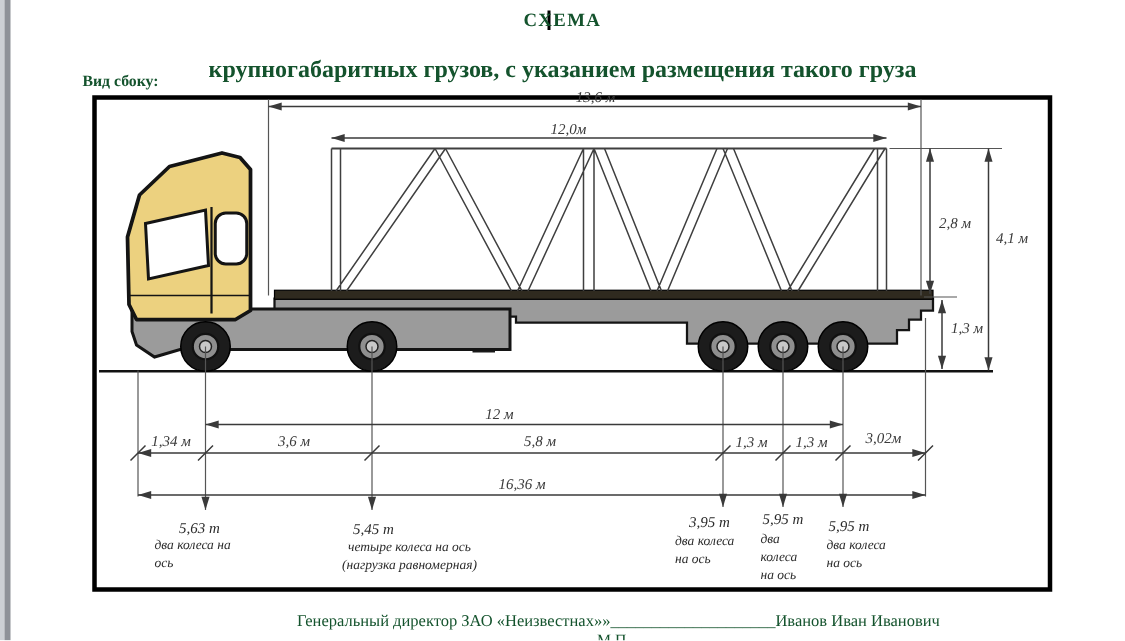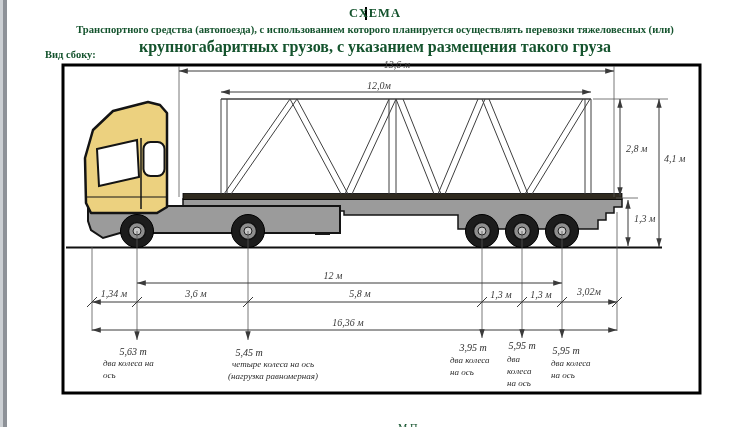--- a/index.html
+++ b/index.html
@@ -4,39 +4,38 @@
 <style>
   html,body{margin:0;padding:0;background:#ffffff;}
   .page{position:relative;width:750px;height:427px;background:#ffffff;overflow:hidden;
         font-family:"Liberation Serif", serif;color:#14532d;}
   .edge-strip-light{position:absolute;left:0;top:0;width:3px;height:427px;background:#ccd0d4;}
   .edge-strip-dark{position:absolute;left:3px;top:0;width:4px;height:427px;background:#8e9298;}
   .hdr{position:absolute;left:0;width:750px;text-align:center;font-weight:bold;}
   .hdr-title{top:6px;font-size:12.5px;letter-spacing:1px;}
   .hdr-sub1{top:24px;font-size:10.6px;}
   .hdr-sub2{top:38px;font-size:16px;}
-  .view-label{position:absolute;left:45px;top:49px;font-size:10.5px;font-weight:bold;}
+  .view-label{position:absolute;left:55px;top:49px;font-size:10.5px;font-weight:bold;}
   .text-cursor{position:absolute;left:365px;top:7px;width:1.5px;height:13px;background:#000;}
   .drawing{position:absolute;left:0;top:0;}
   .dimlbl{font-family:"Liberation Serif", serif;font-style:italic;font-size:10px;fill:#3a3a3a;}
   .loadval{font-family:"Liberation Serif", serif;font-style:italic;font-size:10px;fill:#2b2b2b;}
   .loadnote{font-family:"Liberation Serif", serif;font-style:italic;font-size:9px;fill:#2b2b2b;}
   .footer-line{position:absolute;left:198px;top:408px;font-size:11px;white-space:nowrap;}
   .stamp{position:absolute;left:398px;top:422px;font-size:10.5px;}
 </style>
 </head>
 <body>
 
 <div class="page">
   <div class="edge-strip-light"></div>
   <div class="edge-strip-dark"></div>
 
   <div class="text-cursor"></div>
   <div class="hdr hdr-title">СХЕМА</div>
-  <div class="hdr hdr-sub1">Транспортного средства (автопоезда), с использованием которого планируется осуществлять перевозки тяжеловесных (или)</div>
   <div class="hdr hdr-sub2">крупногабаритных грузов, с указанием размещения такого груза</div>
   <div class="view-label">Вид сбоку:</div>
 
   <svg class="drawing" width="750" height="427" viewBox="0 0 750 427">
     <defs>
       <marker id="arr" markerUnits="userSpaceOnUse" markerWidth="10" markerHeight="7" refX="9.2" refY="3.5" orient="auto-start-reverse">
         <path d="M0.4,0.8 L9.2,3.5 L0.4,6.2 Z" fill="#3a3a3a"></path>
       </marker>
     </defs>
 
@@ -156,14 +155,15 @@
       <text class="loadnote" x="507" y="362">два</text>
       <text class="loadnote" x="507" y="374">колеса</text>
       <text class="loadnote" x="507" y="386">на ось</text>
 
       <text class="loadval" x="566" y="354" text-anchor="middle">5,95 т</text>
       <text class="loadnote" x="551" y="366">два колеса</text>
       <text class="loadnote" x="551" y="378">на ось</text>
     </g>
   </svg>
 
+  <div class="footer-line"><span>Генеральный директор ЗАО «Неизвестнах»»</span><span>____________________</span><span>Иванов Иван Иванович</span></div>
   <div class="stamp">М.П.</div>
 </div>
 
 </body></html>

